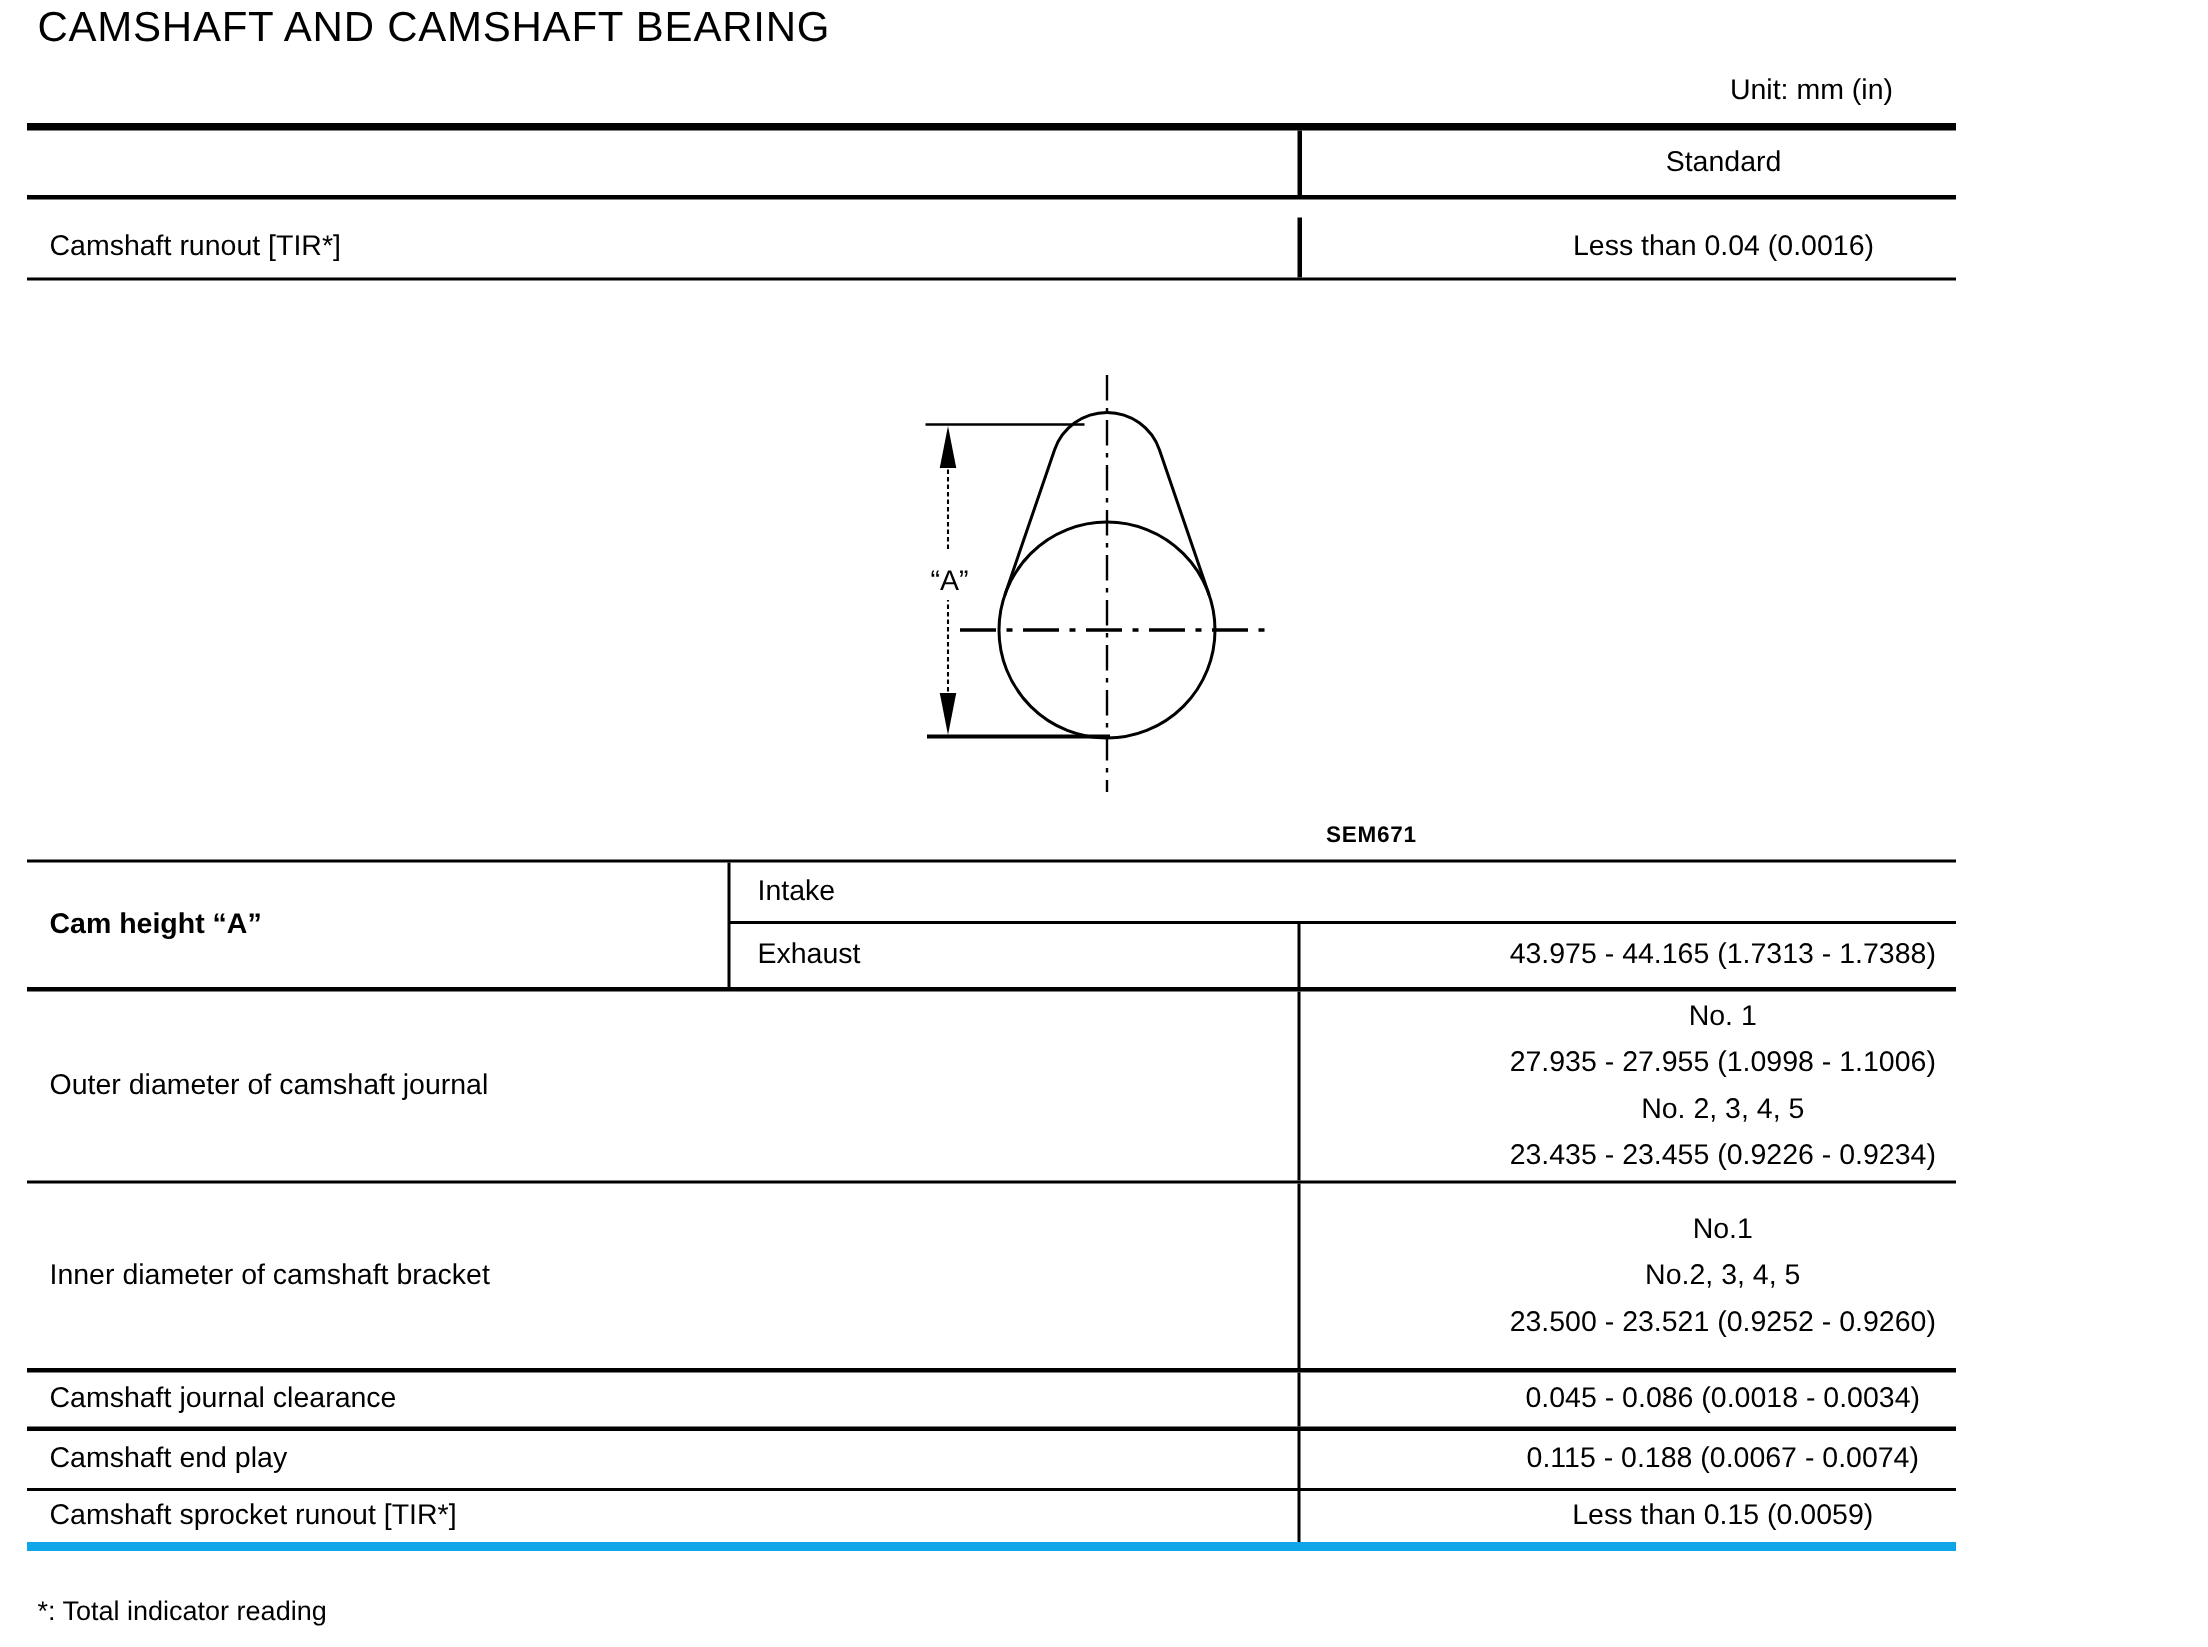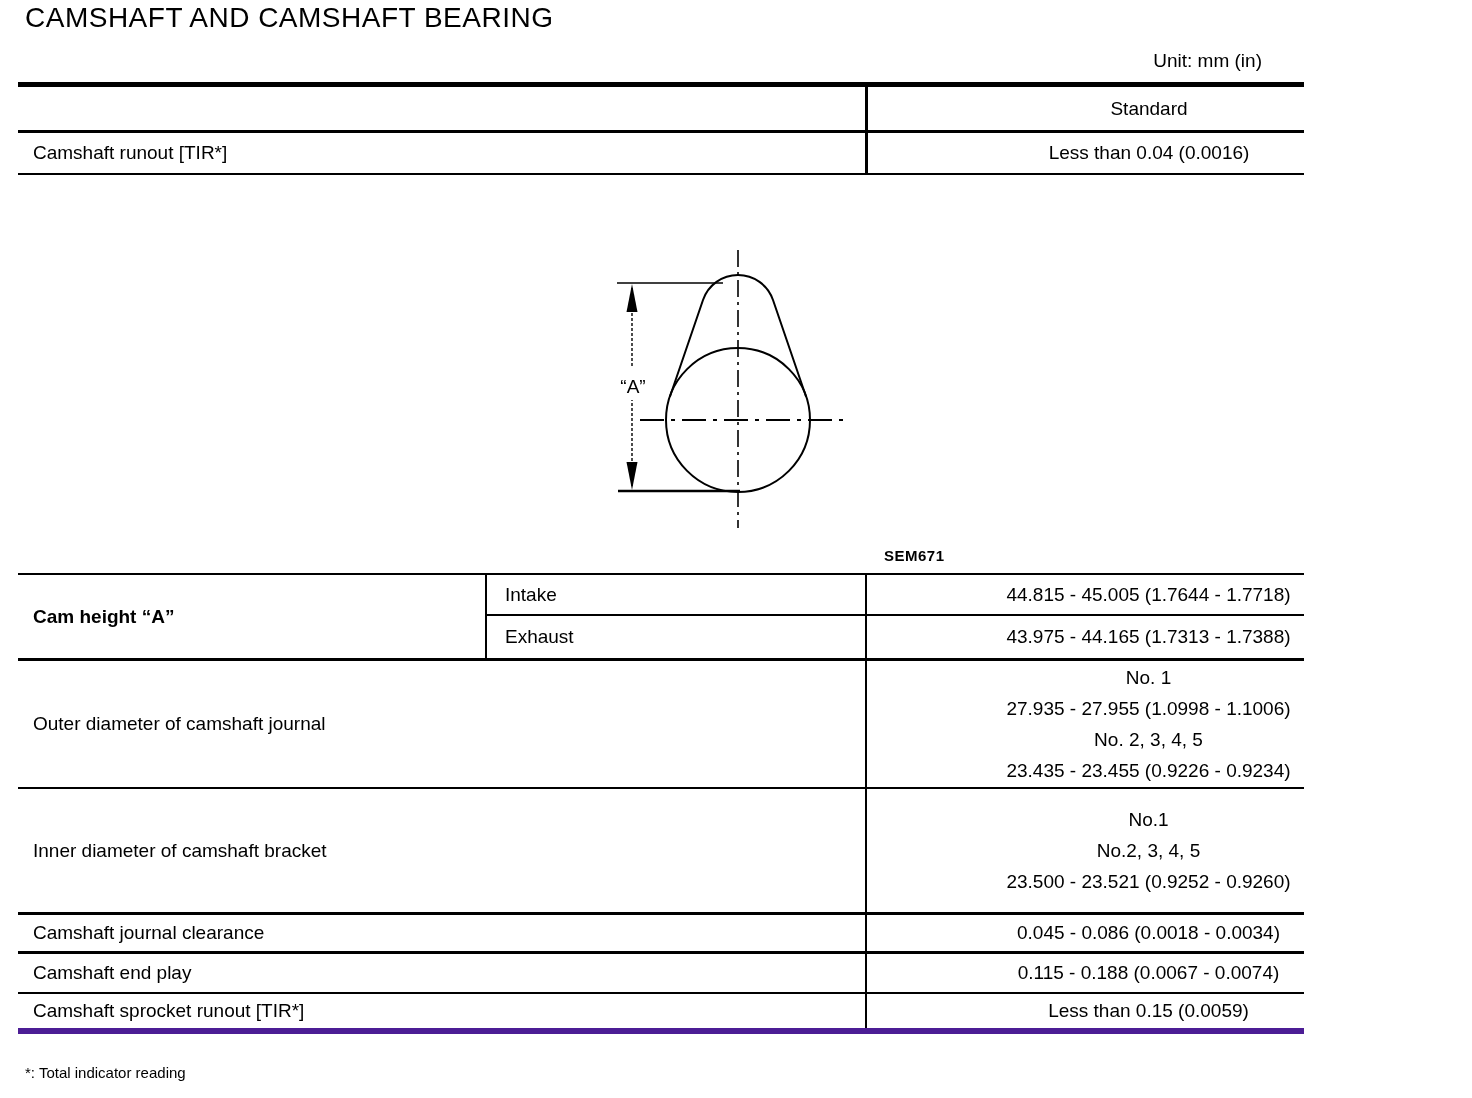--- a/index.html
+++ b/index.html
@@ -60,34 +60,34 @@
     flex: 1;
   }
   .cell.sub {
     padding-left: 18px;
     justify-content: flex-start;
   }
   .vline3 { border-left: 3px solid #000; }
   .vline2 { border-left: 2px solid #000; }
   .b2 { border-bottom: 2px solid #000; }
   .b3 { border-bottom: 3px solid #000; }
-  .b6 { border-bottom: 6px solid #4c1d95; }
+  .b6 { border-bottom: 6px solid #0ea5e9; }
   .w-left { width: 847px; }
   .w-label { width: 467px; font-weight: bold; }
   .w-sub { width: 380px; }
   .mline {
     flex-direction: column;
     justify-content: center;
     line-height: 31px;
   }
   #footnote {
     position: absolute;
     left: 25px;
     top: 1064px;
-    font-size: 15px;
+    font-size: 18px;
   }
   #cam-figure {
     position: absolute;
     left: 560px;
     top: 240px;
   }
   svg text {
     font-family: "Liberation Sans", "DejaVu Sans", sans-serif;
   }
 </style>
@@ -97,21 +97,21 @@
 <div id="page">
 
   <div id="title">CAMSHAFT AND CAMSHAFT BEARING</div>
   <div id="unit-note">Unit: mm (in)</div>
 
   <div id="top-table" class="tbl">
     <div class="trow b3" style="height:46px;">
       <div class="cell label w-left"></div>
       <div class="cell value vline3">Standard</div>
     </div>
-    <div class="trow b2" style="height:42px;">
+    <div class="trow b2" style="height:42px;margin-top:12px;">
       <div class="cell label w-left">Camshaft runout [TIR*]</div>
       <div class="cell value vline3">Less than 0.04 (0.0016)</div>
     </div>
   </div>
 
   <svg id="cam-figure" width="420" height="335" viewBox="560 240 420 335">
 
     <line x1="738" y1="250" x2="738" y2="528" stroke="#000" stroke-width="1.6" stroke-dasharray="17 5 3 5"></line>
 
     <line x1="640" y1="420" x2="843" y2="420" stroke="#000" stroke-width="2.2" stroke-dasharray="24 7 4 7"></line>
@@ -133,21 +133,20 @@
     <text x="884" y="561" font-size="15" font-weight="bold" letter-spacing="0.5">SEM671</text>
   </svg>
 
   <div id="spec-table" class="tbl">
 
     <div class="trow b3">
       <div class="cell label w-label">Cam height “A”</div>
       <div style="flex:1; display:flex; flex-direction:column;">
         <div class="trow b2" style="height:41px;">
           <div class="cell sub vline2 w-sub">Intake</div>
-          <div class="cell value vline2">44.815 - 45.005 (1.7644 - 1.7718)</div>
         </div>
         <div class="trow" style="height:42px;">
           <div class="cell sub vline2 w-sub">Exhaust</div>
           <div class="cell value vline2">43.975 - 44.165 (1.7313 - 1.7388)</div>
         </div>
       </div>
     </div>
 
     <div class="trow b2" style="height:128px;">
       <div class="cell label w-left">Outer diameter of camshaft journal</div>

